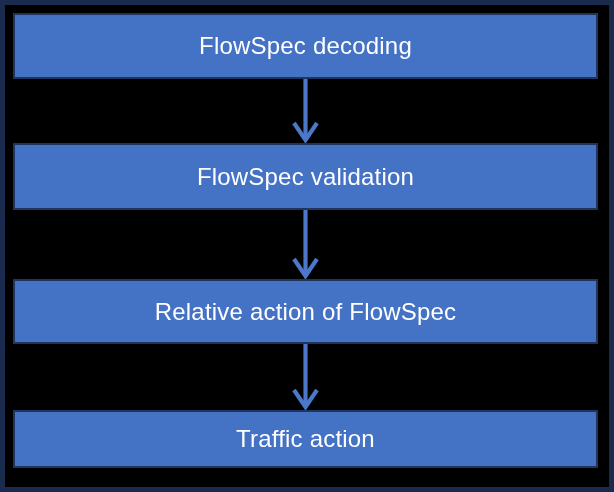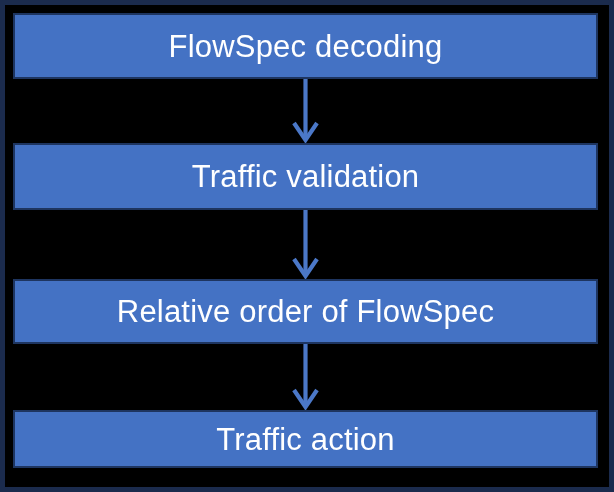--- a/index.html
+++ b/index.html
@@ -29,21 +29,21 @@
     box-sizing: border-box;
     background: var(--box-fill, #4472c4);
     border: 2px solid var(--box-border, #1e3560);
     display: flex;
     align-items: center;
     justify-content: center;
     z-index: 2;
   }
   .flow-box span {
     color: var(--text-color, #ffffff);
-    font-size: 31px;
+    font-size: 24px;
     line-height: 1;
     white-space: nowrap;
     letter-spacing: 0.2px;
   }
   .box-1 { top: 13px;  height: 66px; }
   .box-2 { top: 143px; height: 67px; }
   .box-3 { top: 279px; height: 65px; }
   .box-4 { top: 410px; height: 58px; }
   .arrow {
     position: absolute;
@@ -73,30 +73,30 @@
   <div class="flow-box box-1">
     <span>FlowSpec decoding</span>
   </div>
 
   <svg class="arrow arrow-1" viewBox="0 0 41 64" preserveAspectRatio="none">
     <line x1="20.5" y1="0" x2="20.5" y2="61"></line>
     <polyline points="9,44 20.5,61 32,44"></polyline>
   </svg>
 
   <div class="flow-box box-2">
-    <span>Traffic validation</span>
+    <span>FlowSpec validation</span>
   </div>
 
   <svg class="arrow arrow-2" viewBox="0 0 41 69" preserveAspectRatio="none">
     <line x1="20.5" y1="0" x2="20.5" y2="66"></line>
     <polyline points="9,49 20.5,66 32,49"></polyline>
   </svg>
 
   <div class="flow-box box-3">
-    <span>Relative order of FlowSpec</span>
+    <span>Relative action of FlowSpec</span>
   </div>
 
   <svg class="arrow arrow-3" viewBox="0 0 41 66" preserveAspectRatio="none">
     <line x1="20.5" y1="0" x2="20.5" y2="63"></line>
     <polyline points="9,46 20.5,63 32,46"></polyline>
   </svg>
 
   <div class="flow-box box-4">
     <span>Traffic action</span>
   </div>

